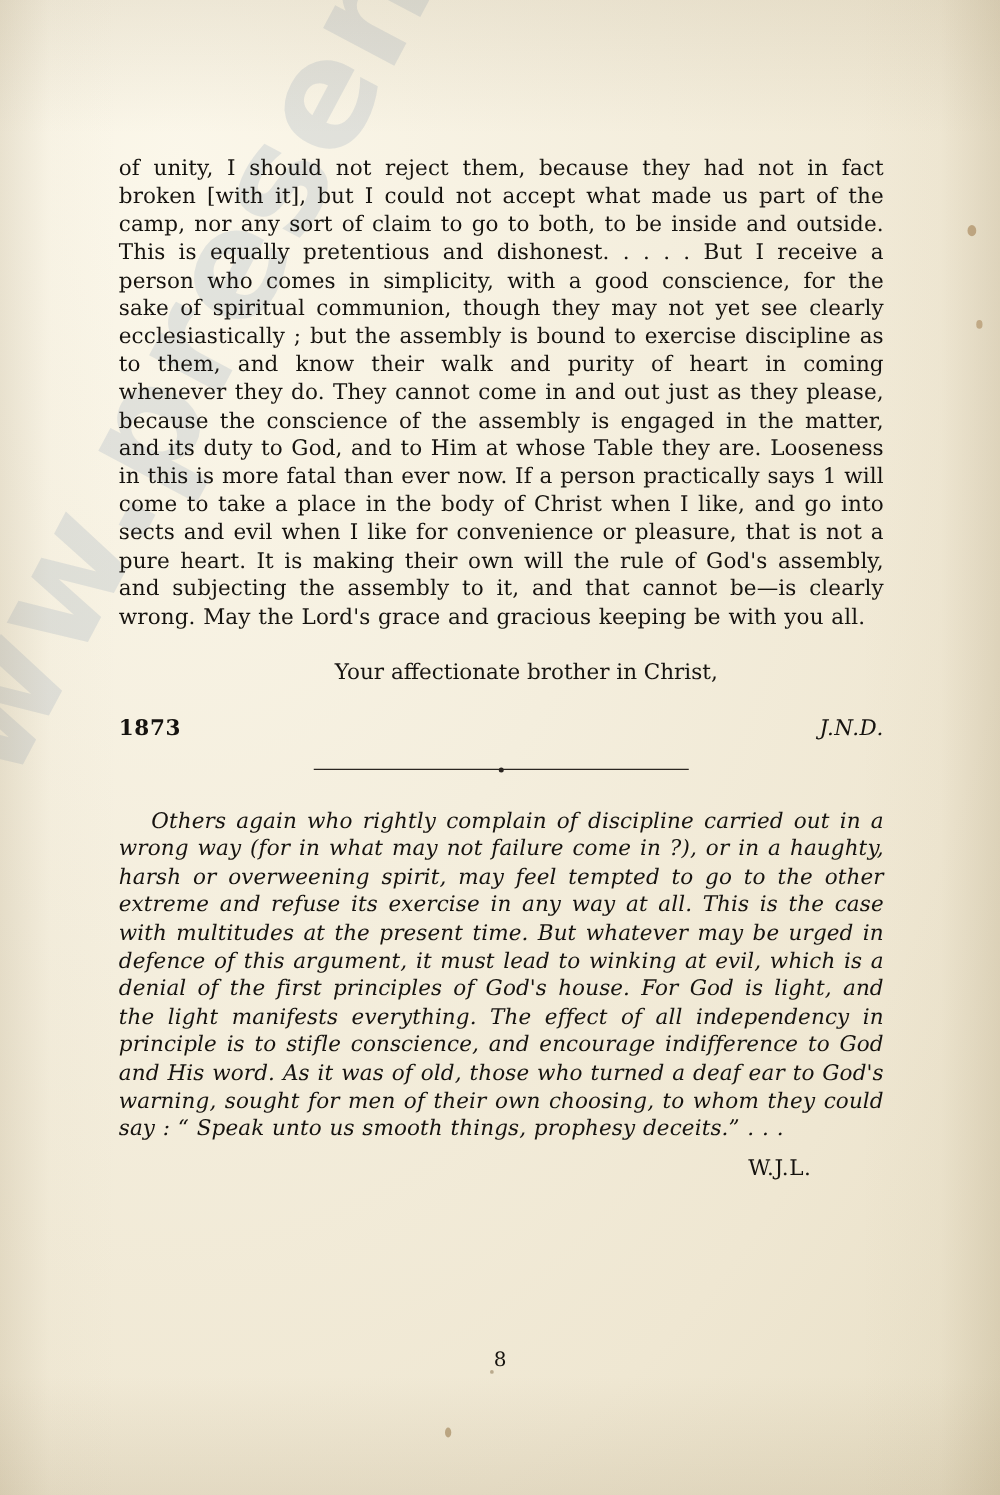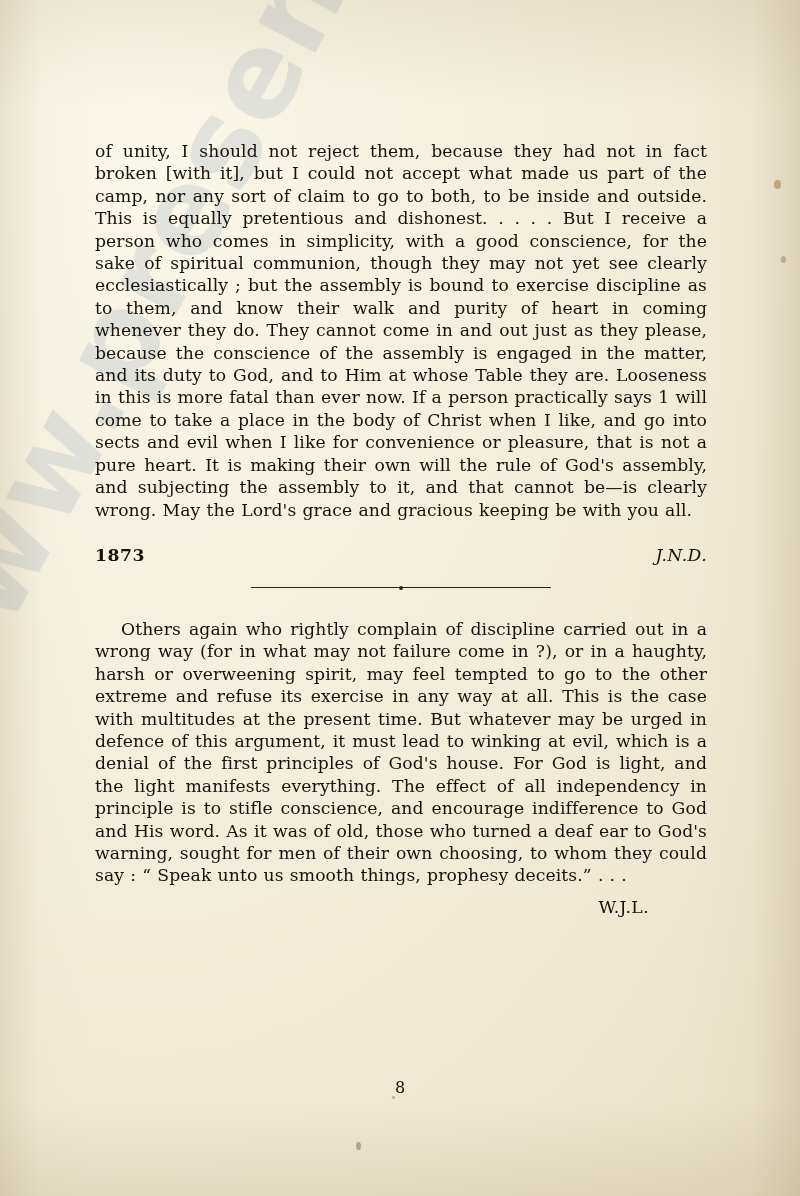--- a/index.html
+++ b/index.html
@@ -49,21 +49,21 @@
     font-family: "DejaVu Sans", sans-serif;
     font-weight: bold;
     font-size: 118px;
     letter-spacing: 2px;
     color: rgba(168, 182, 196, 0.30);
     white-space: nowrap;
   }
   .content {
     position: absolute;
     left: 95px;
-    top: 140px;
+    top: 124px;
     width: 612px;
   }
   p.body-text {
     margin: 0;
     font-size: 17.2px;
     line-height: 22.4px;
     color: #16130f;
     text-align: justify;
     text-justify: inter-word;
     letter-spacing: 0.1px;
@@ -108,20 +108,21 @@
     height: 4px;
     margin-left: -2px;
     background: #2a2520;
     border-radius: 50%;
   }
   .second-block {
     margin-top: 30px;
   }
   .second-block p {
     text-indent: 26px;
+    font-style: italic;
   }
   .closing-initials {
     margin-top: 10px;
     text-align: right;
     padding-right: 58px;
     font-size: 17.2px;
     color: #16130f;
     letter-spacing: 0.4px;
   }
   .page-number {
@@ -153,20 +154,21 @@
 
   <div class="speck" style="left:774px; top:180px; width:7px; height:9px; background:rgba(150,110,60,0.5);"></div>
   <div class="speck" style="left:781px; top:256px; width:5px; height:7px; background:rgba(150,110,60,0.45);"></div>
   <div class="speck" style="left:356px; top:1142px; width:5px; height:8px; background:rgba(140,105,55,0.5);"></div>
   <div class="speck" style="left:392px; top:1096px; width:3px; height:3px;"></div>
 
   <div class="content">
 
     <p class="body-text">of unity, I should not reject them, because they had not in fact broken [with it], but I could not accept what made us part of the camp, nor any sort of claim to go to both, to be inside and outside.   This is equally pretentious and dishonest. . . . . But I receive a person who comes in simplicity, with a good conscience, for the sake of spiritual communion, though they may not yet see clearly ecclesiastically ; but the assembly is bound to exercise discipline as to them, and know their walk and purity of heart in coming whenever they do.   They cannot come in and out just as they please, because the conscience of the assembly is engaged in the matter, and its duty to God, and to Him at whose Table they are.   Looseness in this is more fatal than ever now.   If a person practically says 1 will come to take a place in the body of Christ when I like, and go into sects and evil when I like for convenience or pleasure, that is not a pure heart.   It is making their own will the rule of God's assembly, and subjecting the assembly to it, and that cannot be—is clearly wrong.  May the Lord's grace and gracious keeping be with you all.</p>
 
+    <p class="signoff">Your affectionate brother in Christ,</p>
 
     <div class="datum-row">
       <span class="year">1873</span>
       <span class="initials">J.N.D.</span>
     </div>
 
     <div class="divider-wrap">
       <div class="divider"></div>
     </div>
 

